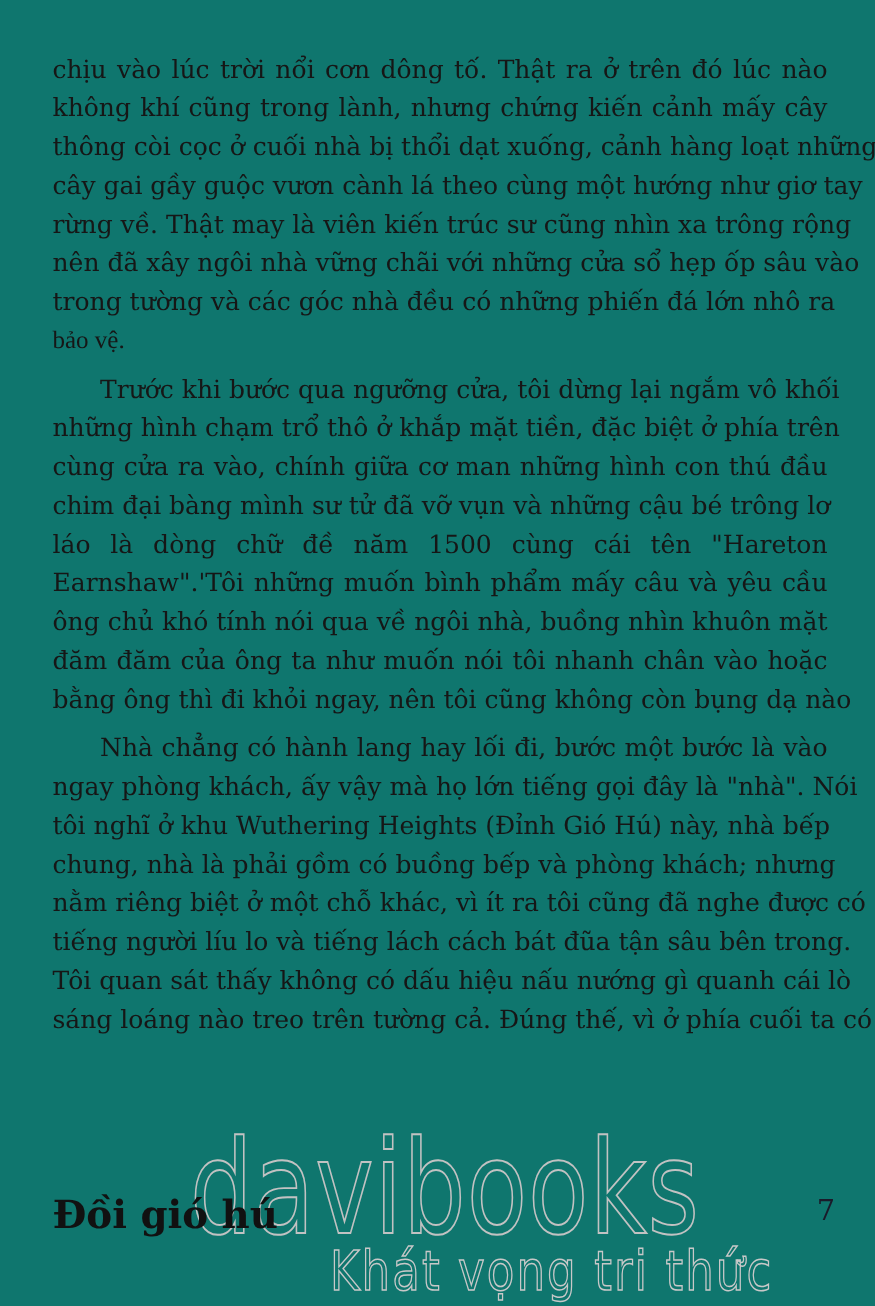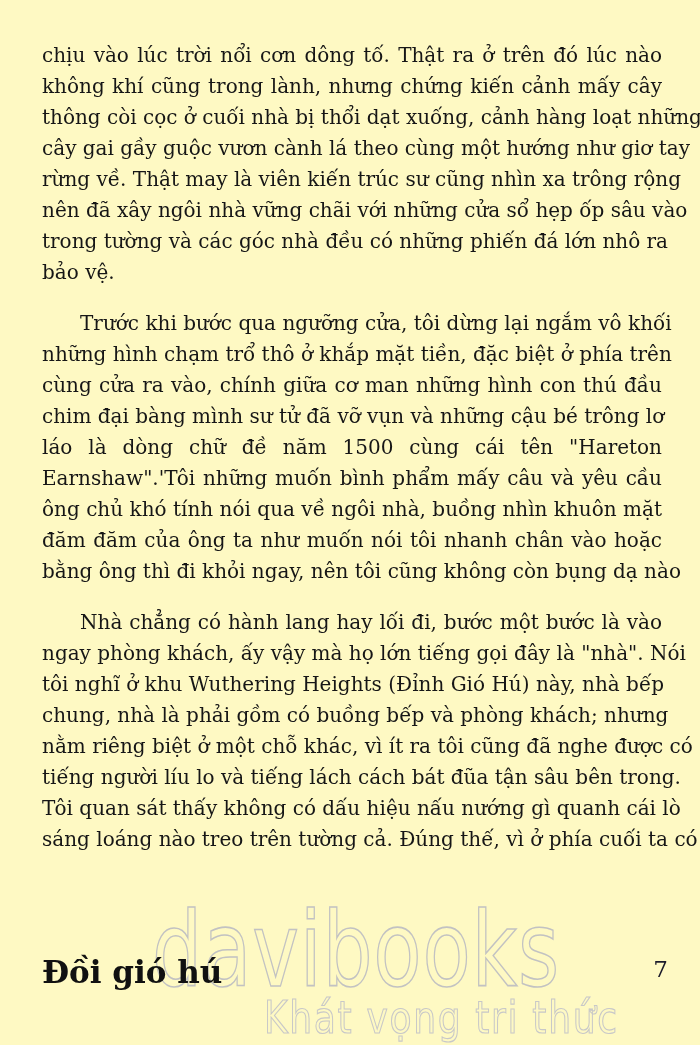--- a/index.html
+++ b/index.html
@@ -8,40 +8,41 @@
     width: 700px;
     height: 1045px;
     background: #ffffff;
     overflow: hidden;
     font-family: "DejaVu Serif", "Liberation Serif", serif;
   }
   .page {
     position: relative;
     width: 700px;
     height: 1045px;
-    background: #fef9c3;
+    background: #0f766e;
   }
   .body-text {
     position: absolute;
     left: 42px;
     top: 40px;
     width: 620px;
     color: #161616;
     font-size: 20px;
     line-height: 31px;
   }
   .paragraph { margin: 0; }
-  .paragraph + .paragraph { margin-top: 20px; }
+  .paragraph + .paragraph { margin-top: 8px; }
   .line {
     white-space: nowrap;
     text-align: justify;
     text-align-last: justify;
   }
   .line.last {
     text-align-last: left;
+    font-family: Liberation Serif, serif;
   }
   .line.indent {
     padding-left: 38px;
   }
   .footer-title {
     position: absolute;
     left: 42px;
     top: 954px;
     font-size: 31px;
     font-weight: bold;

